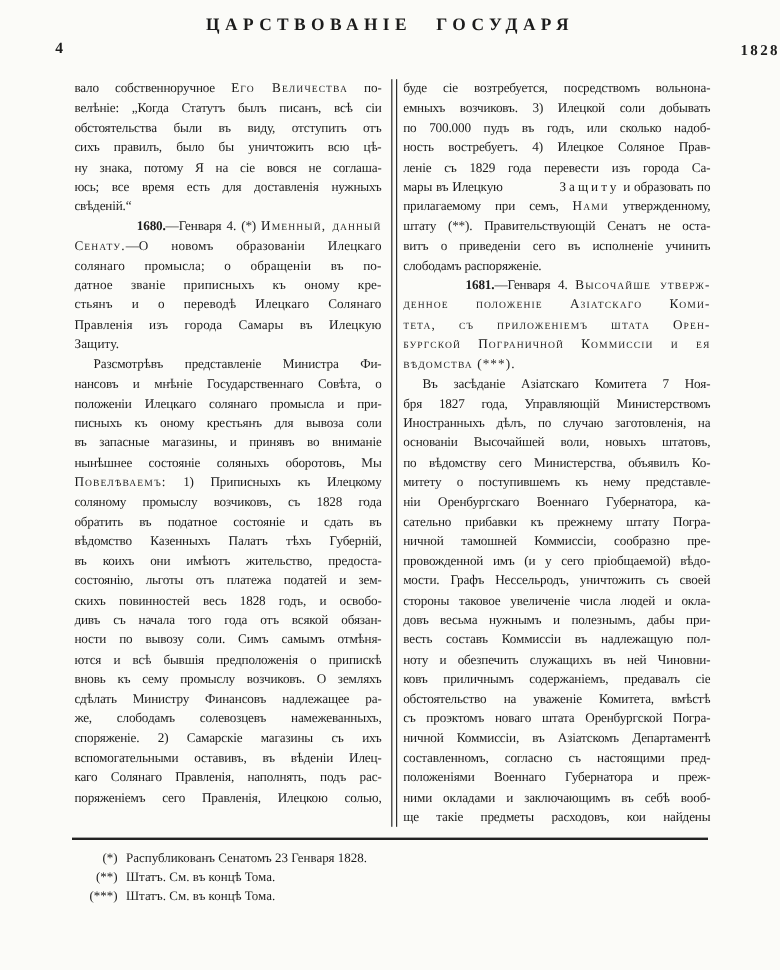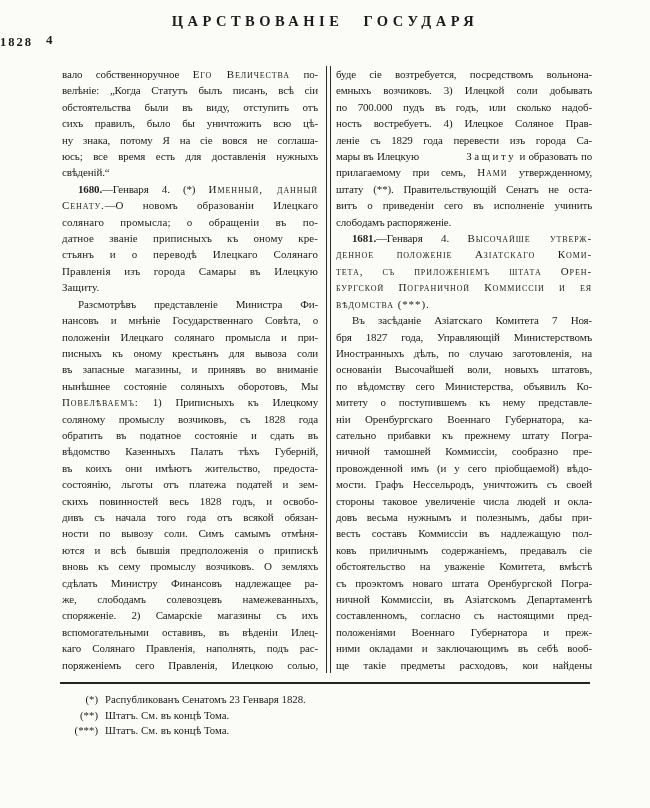--- a/index.html
+++ b/index.html
@@ -16,41 +16,41 @@
     font-size:13px; font-weight:bold;
   }
   .htitle {
     padding-top:13px;
     text-align:center;
     font-size:14.5px; font-weight:bold;
     letter-spacing:4.5px; word-spacing:12px;
   }
   .hyear {
     margin-top:5px;
-    text-align:left;
+    text-align:right;
     font-size:12.5px; font-weight:bold; letter-spacing:2px;
   }
   .columns { display:flex; margin:16px 58px 0 62px; }
   .col { width:256px; }
   .divider {
     width:3px; align-self:stretch;
     border-left:1.4px solid #2b2b2b;
     border-right:1.4px solid #2b2b2b;
     margin-left:8px; margin-right:5px;
   }
   .line {
     font-size:11px; line-height:16.42px;
     letter-spacing:-0.15px;
     text-align:justify; text-align-last:justify;
     height:16.42px; overflow:hidden; white-space:nowrap;
   }
   .line.end { text-align-last:left; }
   .line.indent { text-indent:16px; }
   .s-i  { letter-spacing:0.1px; }
-  .s-b  { font-weight:bold; }
+  .s-b  { font-weight:bold;margin-left:36px; }
   .s-sc { font-variant:small-caps; letter-spacing:0.9px; }
   .s-sp { letter-spacing:2.5px;margin-left:44px; }
   .fnrule {
     margin:9px 60px 0 60px;
     border-top:2px solid #232323;
     height:0;
   }
   .footnotes { margin:8px 0 0 54px; }
   .fn-line { display:flex; font-size:10.8px; line-height:15.6px; }
   .fn-marker { width:44px; text-align:right; padding-right:7px; flex:none; }
@@ -138,20 +138,21 @@
           <div class="line"><span>по вѣдомству сего Министерства, объявилъ Ко-</span></div>
           <div class="line"><span>митету о поступившемъ къ нему представле-</span></div>
           <div class="line"><span>ніи Оренбургскаго Военнаго Губернатора, ка-</span></div>
           <div class="line"><span>сательно прибавки къ прежнему штату Погра-</span></div>
           <div class="line"><span>ничной тамошней Коммиссіи, сообразно пре-</span></div>
           <div class="line"><span>провожденной имъ (и у сего пріобщаемой) вѣдо-</span></div>
           <div class="line"><span>мости. Графъ Нессельродъ, уничтожить съ своей</span></div>
           <div class="line"><span>стороны таковое увеличеніе числа людей и окла-</span></div>
           <div class="line"><span>довъ весьма нужнымъ и полезнымъ, дабы при-</span></div>
           <div class="line"><span>весть составъ Коммиссіи въ надлежащую пол-</span></div>
+          <div class="line"><span>ноту и обезпечить служащихъ въ ней Чиновни-</span></div>
           <div class="line"><span>ковъ приличнымъ содержаніемъ, предавалъ сіе</span></div>
           <div class="line"><span>обстоятельство на уваженіе Комитета, вмѣстѣ</span></div>
           <div class="line"><span>съ проэктомъ новаго штата Оренбургской Погра-</span></div>
           <div class="line"><span>ничной Коммиссіи, въ Азіатскомъ Департаментѣ</span></div>
           <div class="line"><span>составленномъ, согласно съ настоящими пред-</span></div>
           <div class="line"><span>положеніями Военнаго Губернатора и преж-</span></div>
           <div class="line"><span>ними окладами и заключающимъ въ себѣ вооб-</span></div>
           <div class="line"><span>ще такіе предметы расходовъ, кои найдены</span></div>
         </div>
       </div>

